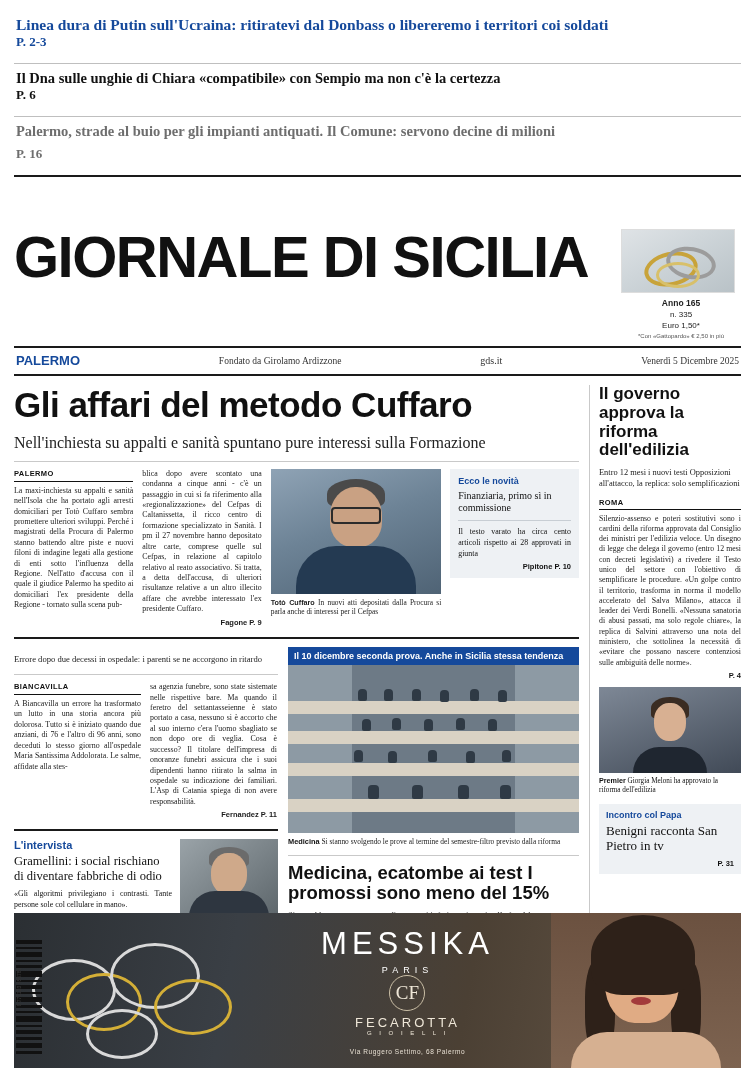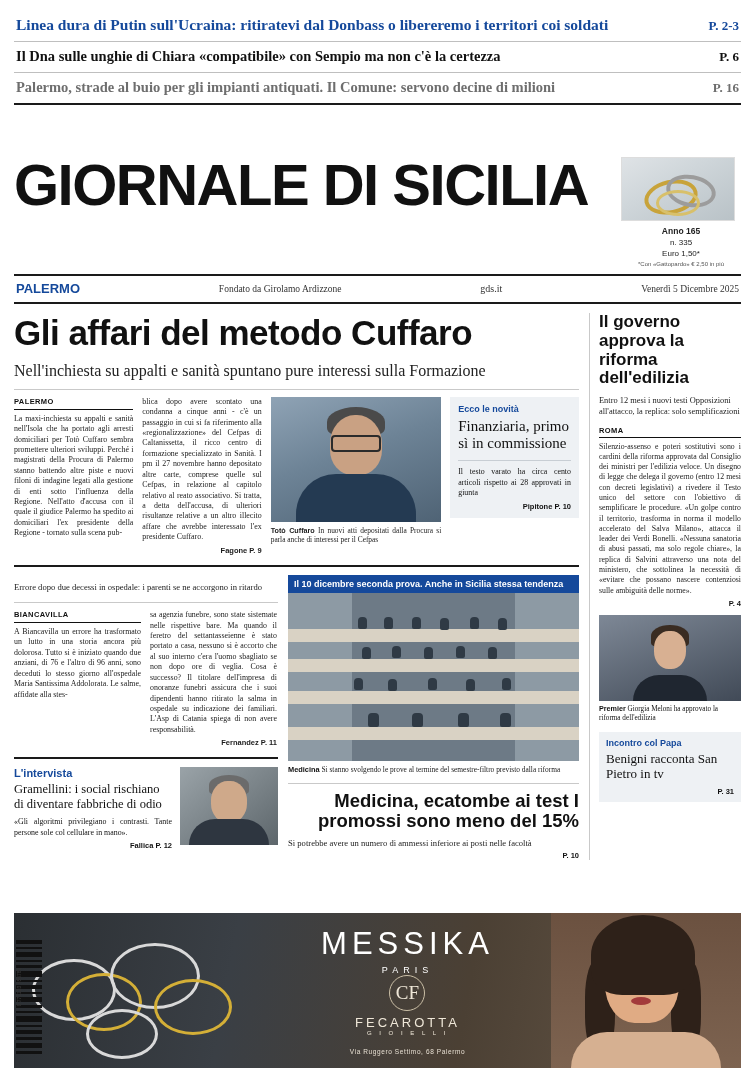--- a/index.html
+++ b/index.html
@@ -8,23 +8,23 @@
     font-family:"Liberation Serif", serif;
     color:#111;
     overflow:hidden;
   }
   .page{width:755px;height:1080px;position:relative;box-sizing:border-box;padding:0 14px;}
 
   
   .strap-wrap{border-bottom:2px solid #1a1a1a;padding-top:10px;}
   .strap{
     display:flex;align-items:baseline;justify-content:space-between;
-    border-bottom:1px solid #bfbfbf;padding:6px 2px 7px 2px;
-  }
-  .strap:last-child{border-bottom:none;}
+    border-bottom:1px solid #bfbfbf;padding:6px 2px 13px 2px;flex-direction:column;
+  }
+  .strap:last-child{border-bottom:none;gap:6px;}
   .strap .txt{font-family:"Liberation Serif",serif;font-weight:bold;}
   .strap.blue .txt{color:#15499b;font-size:15.5px;}
   .strap.blue .pg{color:#15499b;font-size:13px;font-weight:bold;}
   .strap.black .txt{color:#111;font-size:14.5px;}
   .strap.black .pg{color:#111;font-size:13px;font-weight:bold;}
   .strap.gray .txt{color:#6e6e6e;font-size:14.5px;}
   .strap.gray .pg{color:#6e6e6e;font-size:13px;font-weight:bold;}
 
   
   .masthead{display:flex;align-items:flex-start;justify-content:space-between;padding-top:12px;margin-top:40px;}
@@ -76,41 +76,41 @@
   }
   .photo .head{position:absolute;left:50%;top:18px;transform:translateX(-50%);width:52px;height:60px;border-radius:48% 48% 42% 42%;background:#c9a183;}
   .photo .hair{position:absolute;left:50%;top:10px;transform:translateX(-50%);width:58px;height:30px;border-radius:50% 50% 30% 30%;background:#4a4a4a;}
   .photo .glass{position:absolute;left:50%;top:38px;transform:translateX(-50%);width:46px;height:13px;border:2px solid #2b2b2b;border-radius:4px;}
   .photo .body{position:absolute;left:50%;bottom:0;transform:translateX(-50%);width:120px;height:48px;border-radius:40px 40px 0 0;background:#243a52;}
   .cap{font-size:7.4px;line-height:1.3;color:#1b1b1b;margin-top:4px;text-align:justify;}
   .cap b{font-family:"Liberation Sans",sans-serif;font-size:7.2px;}
 
   .boxnews{background:#eef1f4;padding:7px 8px;}
   .boxnews .kick{font-family:"Liberation Sans",sans-serif;font-weight:bold;font-size:9px;color:#15499b;margin-bottom:4px;}
-  .boxnews .t{font-size:15px;line-height:1.18;color:#111;}
+  .boxnews .t{font-size:10px;line-height:1.18;color:#111;}
   .boxnews .body{font-size:7.9px;line-height:1.34;margin-top:7px;text-align:justify;border-top:1px solid #c8ced4;padding-top:6px;}
   .boxnews .by{text-align:right;font-family:"Liberation Sans",sans-serif;font-weight:bold;font-size:7.5px;margin-top:3px;}
 
   .hr-thick{border-top:2px solid #1a1a1a;margin:9px 0 8px 0;}
   .h2{font-family:"Liberation Sans",sans-serif;font-weight:bold;font-size:20px;line-height:1.08;color:#111;}
   .deck{font-size:8.6px;line-height:1.35;color:#222;margin-top:7px;}
 
   .twocol{display:flex;gap:9px;}
 
   .stripe{background:#15499b;color:#fff;font-family:"Liberation Sans",sans-serif;font-weight:bold;font-size:9px;padding:4px 6px;}
   .classphoto{width:100%;height:168px;background:#6d7a86;position:relative;overflow:hidden;}
   .classphoto .wallL{position:absolute;left:0;top:0;width:22%;height:100%;background:#8d9aa4;}
   .classphoto .wallR{position:absolute;right:0;top:0;width:22%;height:100%;background:#8d9aa4;}
   .classphoto .rowdesk{position:absolute;left:0;right:0;height:13px;background:#d9d2c4;}
   .classphoto .pp{position:absolute;width:9px;height:12px;border-radius:4px 4px 2px 2px;background:#2f3a45;}
 
   .capline{font-size:7.4px;margin-top:4px;color:#1b1b1b;}
   .capline b{font-family:"Liberation Sans",sans-serif;color:#111;}
 
-  .h3{font-family:"Liberation Sans",sans-serif;font-weight:bold;font-size:18.5px;line-height:1.12;color:#111;text-align:right;}
+  .h3{font-family:"Liberation Sans",sans-serif;font-weight:bold;font-size:18.5px;line-height:1.12;color:#111;}
   .undertxt{font-size:8.6px;color:#222;margin-top:6px;}
   .pgref{font-family:"Liberation Sans",sans-serif;font-weight:bold;font-size:7.5px;text-align:right;margin-top:3px;}
 
   .interv{display:flex;gap:8px;}
   .interv .txtcol{flex:1;}
   .lbl{font-family:"Liberation Sans",sans-serif;font-weight:bold;font-size:11px;color:#15499b;}
   .itl{font-size:12.5px;line-height:1.16;margin-top:3px;color:#111;}
   .quote{font-size:7.9px;line-height:1.33;margin-top:6px;text-align:justify;}
   .portrait{width:98px;height:78px;background:#6e6e6e;position:relative;overflow:hidden;flex:none;}
   .portrait .bg{position:absolute;inset:0;background:linear-gradient(140deg,#9aa3a8,#5d666b);}

